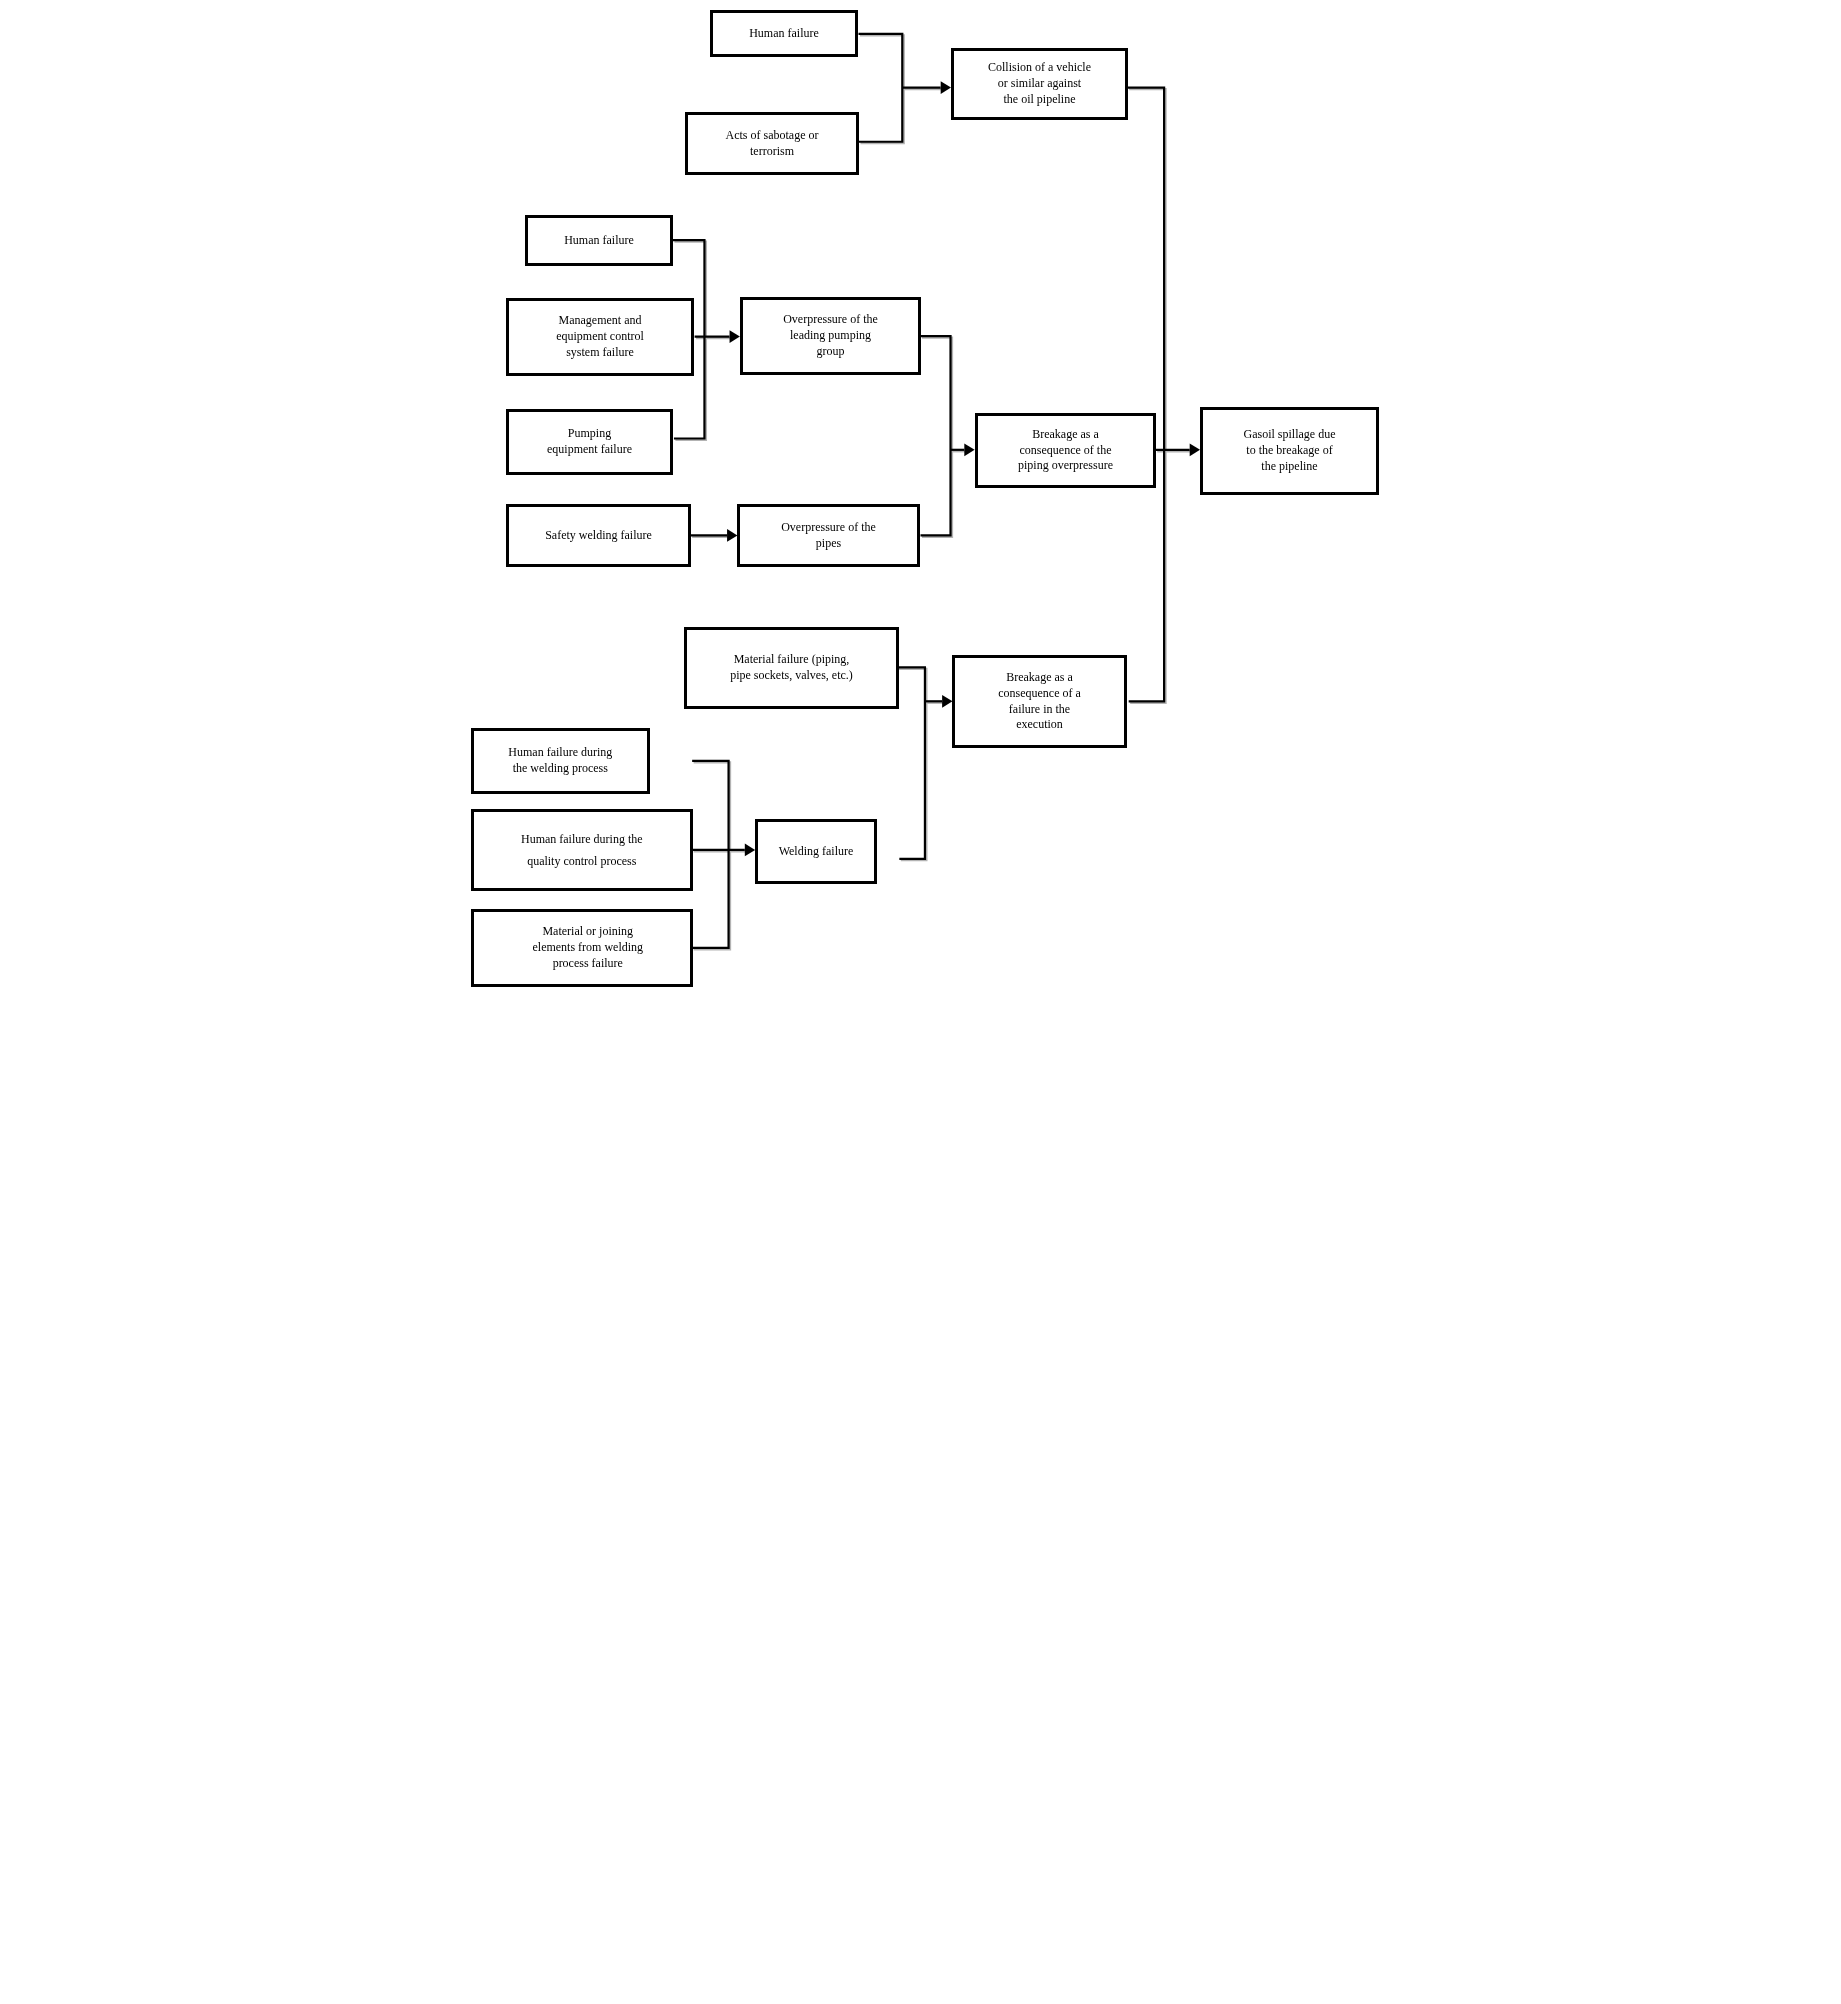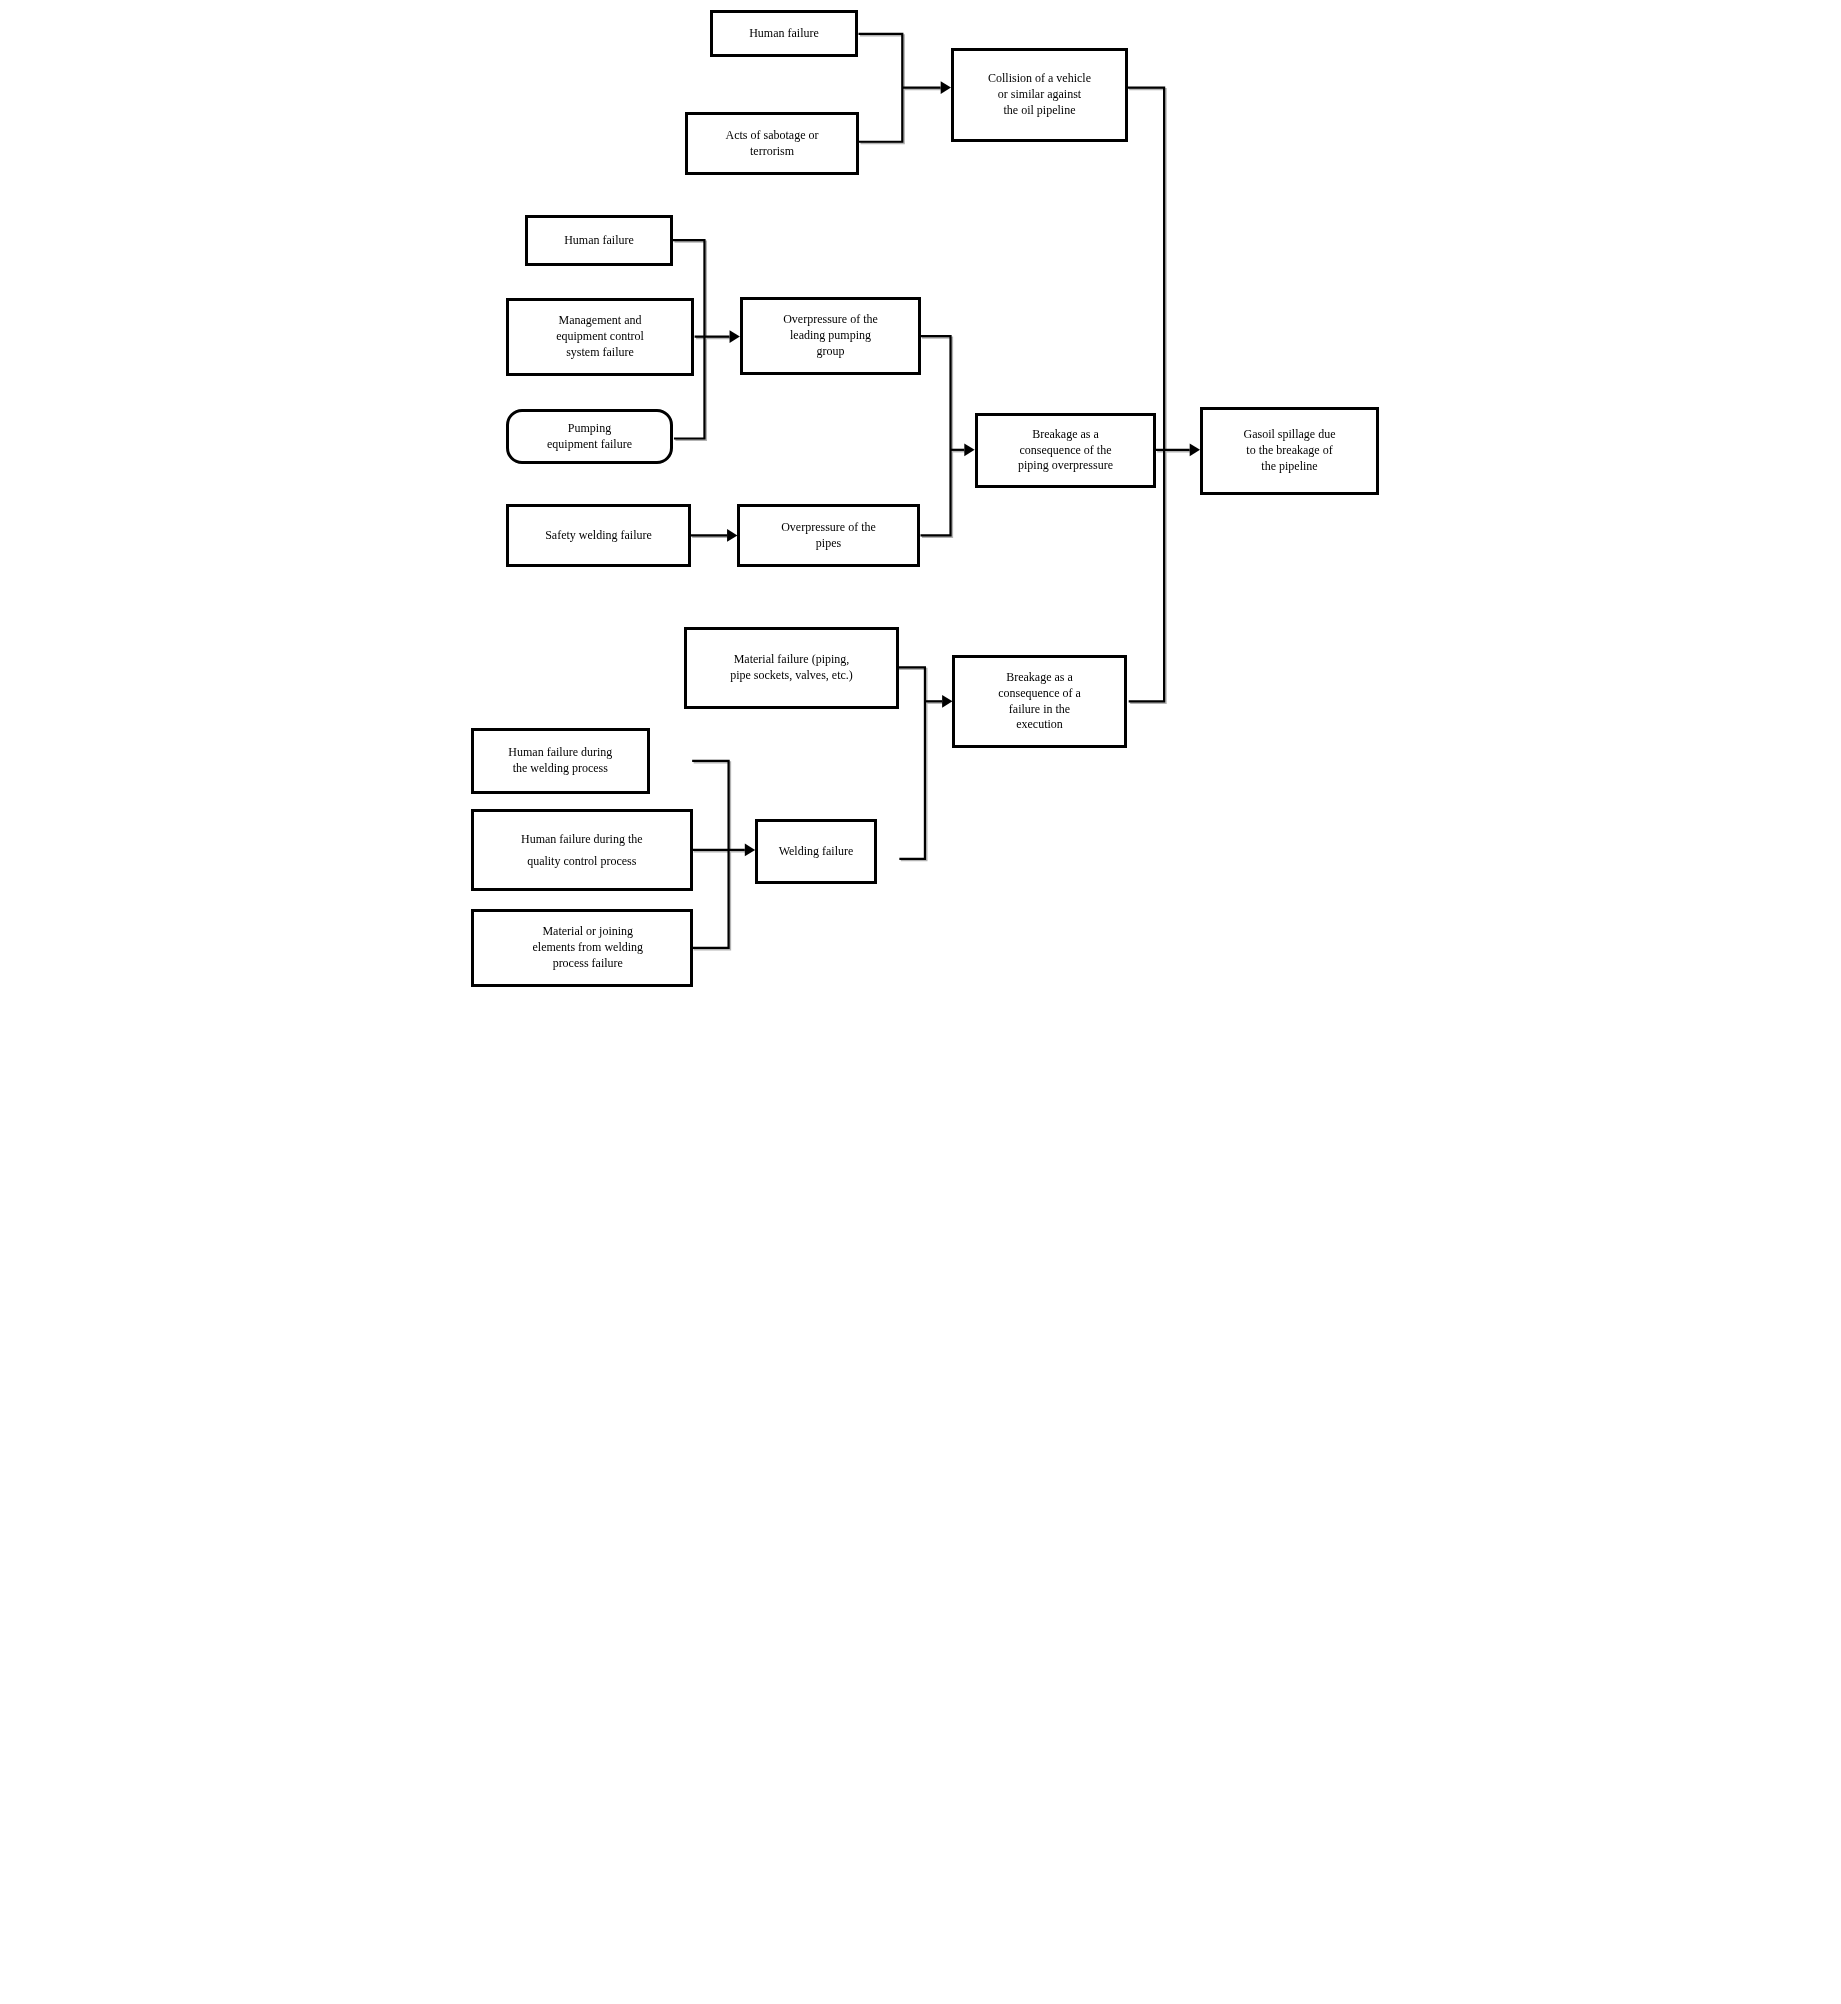--- a/index.html
+++ b/index.html
@@ -91,37 +91,37 @@
 
   <div class="node" style="left:250px; top:10.3px; width:148px; height:47px;">
     <span class="lbl">Human failure</span>
   </div>
 
   <div class="node" style="left:225px; top:112px; width:174px; height:63px;text-align:center;">
     <span class="lbl">Acts of sabotage or
 terrorism</span>
   </div>
 
-  <div class="node" style="left:491px; top:48px; width:177px; height:94px;">
+  <div class="node" style="left:491px; top:48px; width:177px; height:72px;">
     <span class="lbl">Collision of a vehicle
 or similar against
 the oil pipeline</span>
   </div>
 
   <div class="node" style="left:65px; top:215px; width:148px; height:51px;">
     <span class="lbl">Human failure</span>
   </div>
 
   <div class="node" style="left:46px; top:298px; width:188px; height:78px;">
     <span class="lbl">Management and
 equipment control
 system failure</span>
   </div>
 
-  <div class="node" style="left:46px; top:409px; width:167px; height:55px;border-radius:16px;">
+  <div class="node" style="left:46px; top:409px; width:167px; height:66px;">
     <span class="lbl">Pumping
 equipment failure</span>
   </div>
 
   <div class="node" style="left:280px; top:297px; width:181px; height:78px;">
     <span class="lbl">Overpressure of the
 leading pumping
 group</span>
   </div>
 

